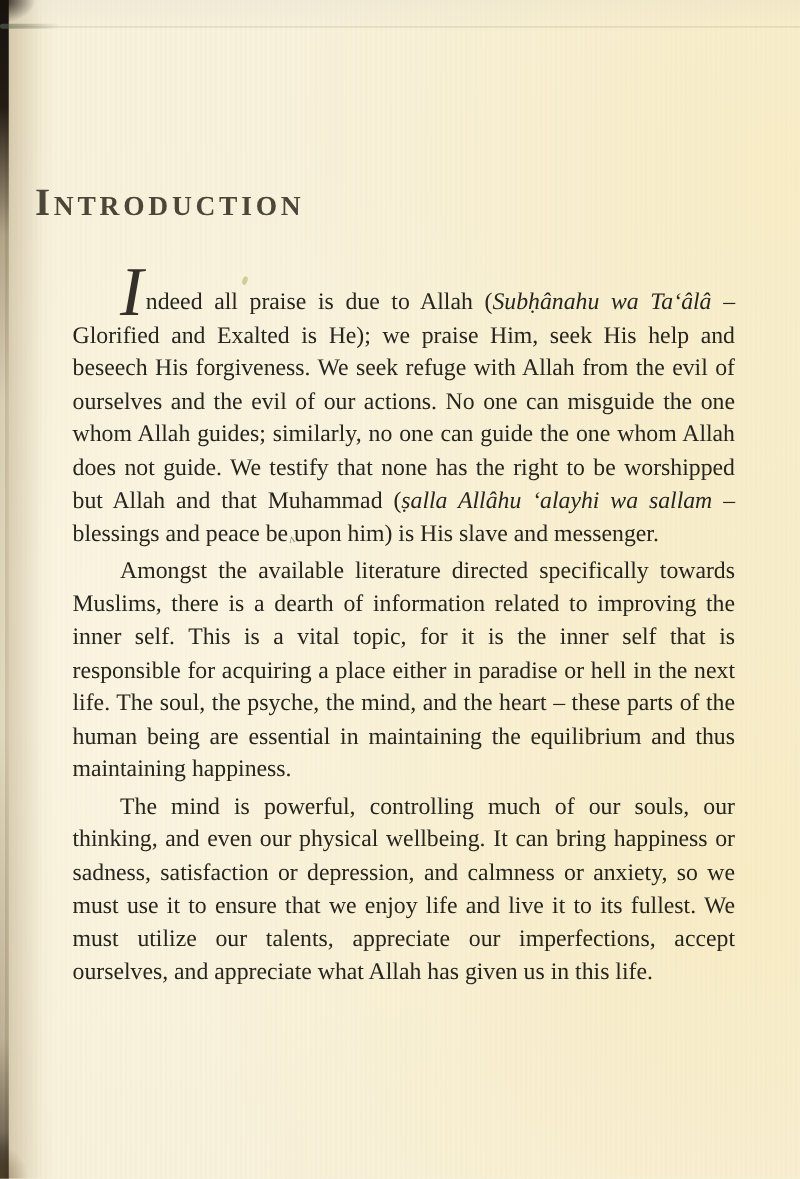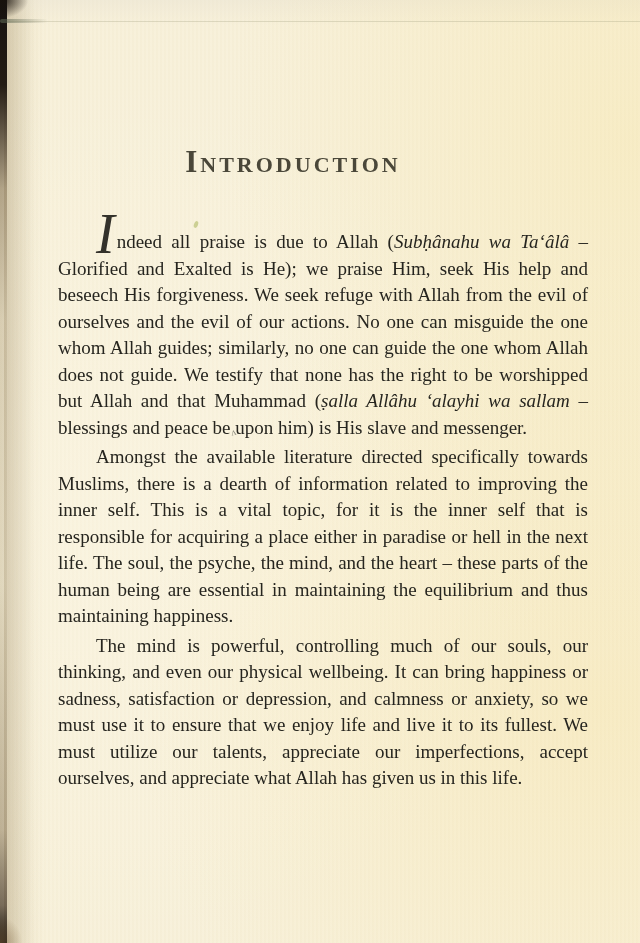--- a/index.html
+++ b/index.html
@@ -59,21 +59,21 @@
     background: linear-gradient(90deg, rgba(95,105,85,0.6), rgba(95,105,85,0));
     border-radius: 2px;
     z-index: 4;
   }
   .page-inner {
     position: absolute; left: 58px; top: 0; width: 530px;
     z-index: 5;
   }
   h1.chapter-title {
     margin: 146px 0 0 0;
-    text-align: center;
+    text-align: left;
     transform: translateX(-30px);
     font-variant: small-caps;
     font-weight: bold;
     font-size: 31px;
     letter-spacing: 3px;
     color: #4a4739;
     line-height: 1;
   }
   .body-text {
     margin-top: 52px;

